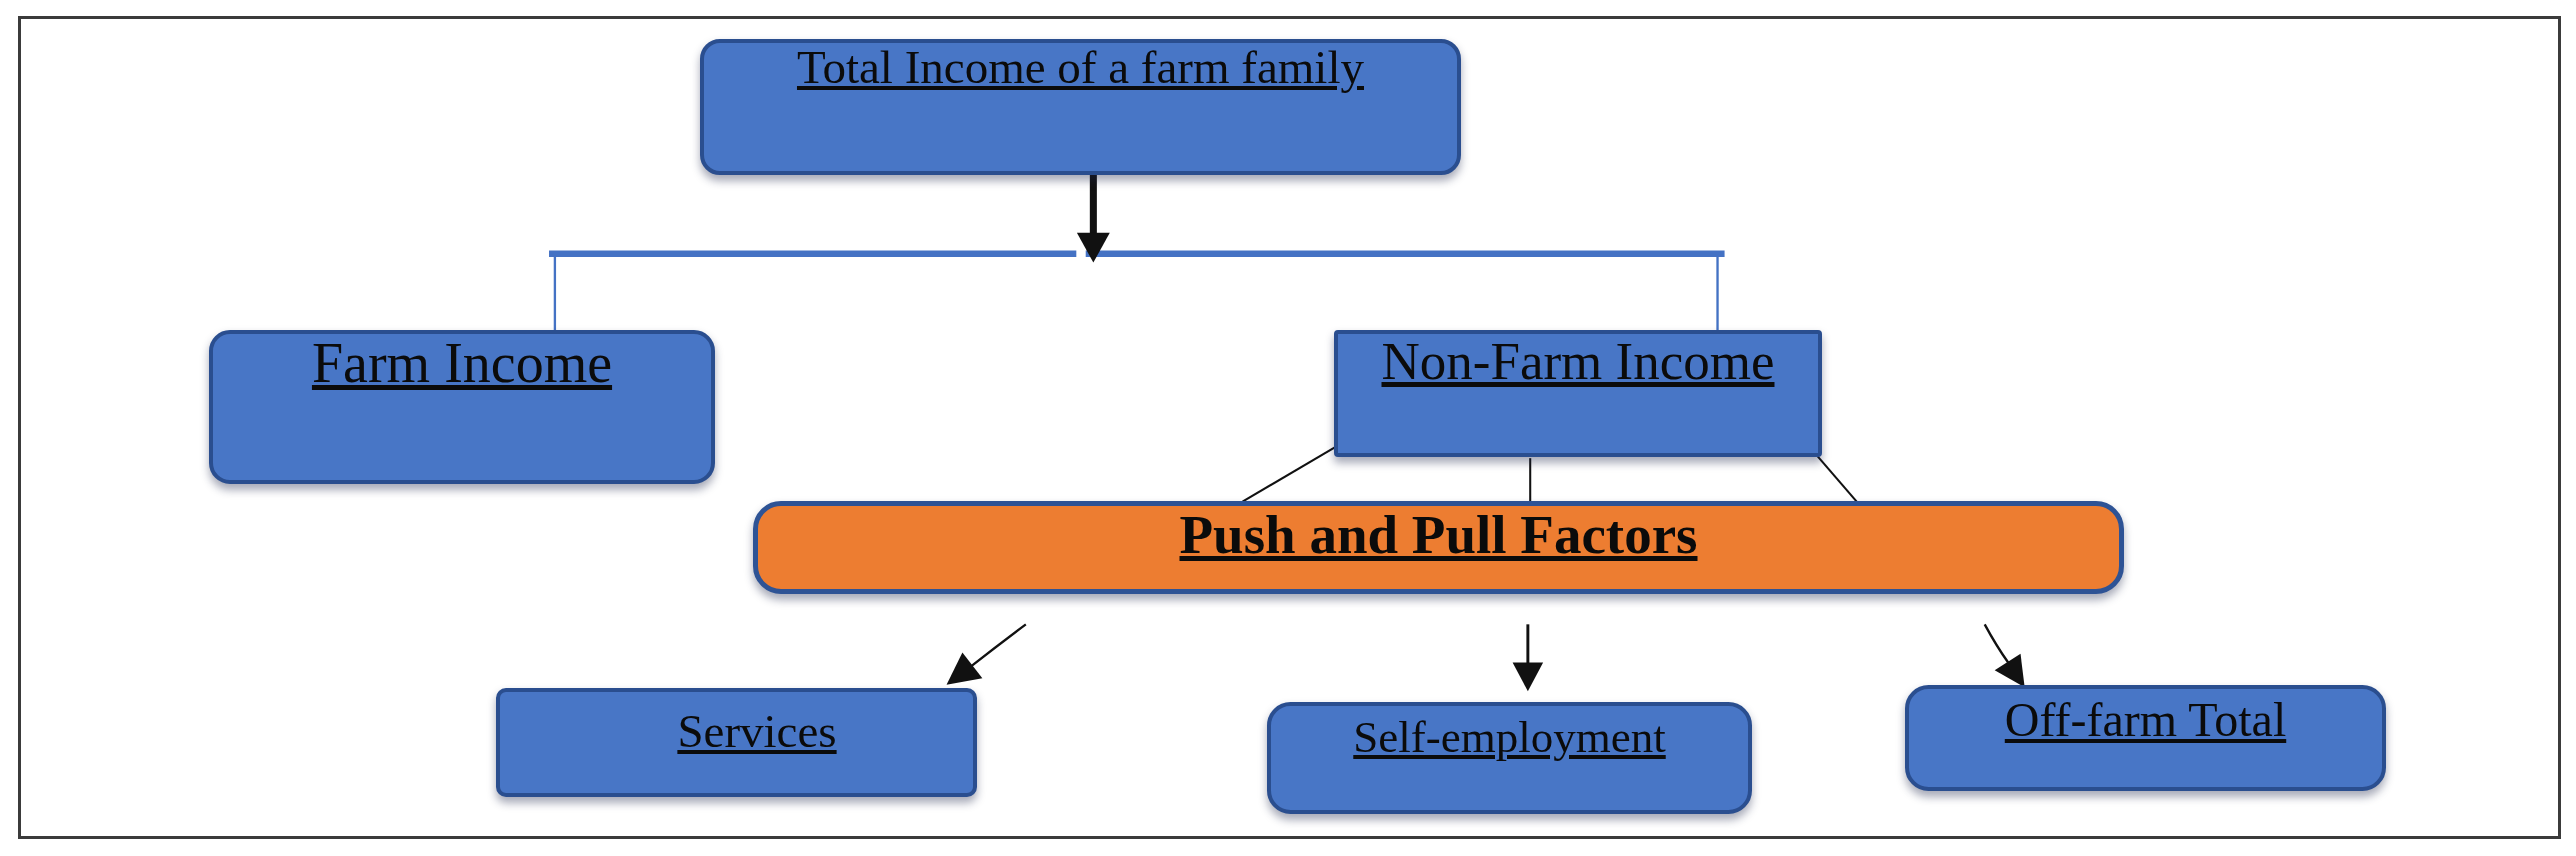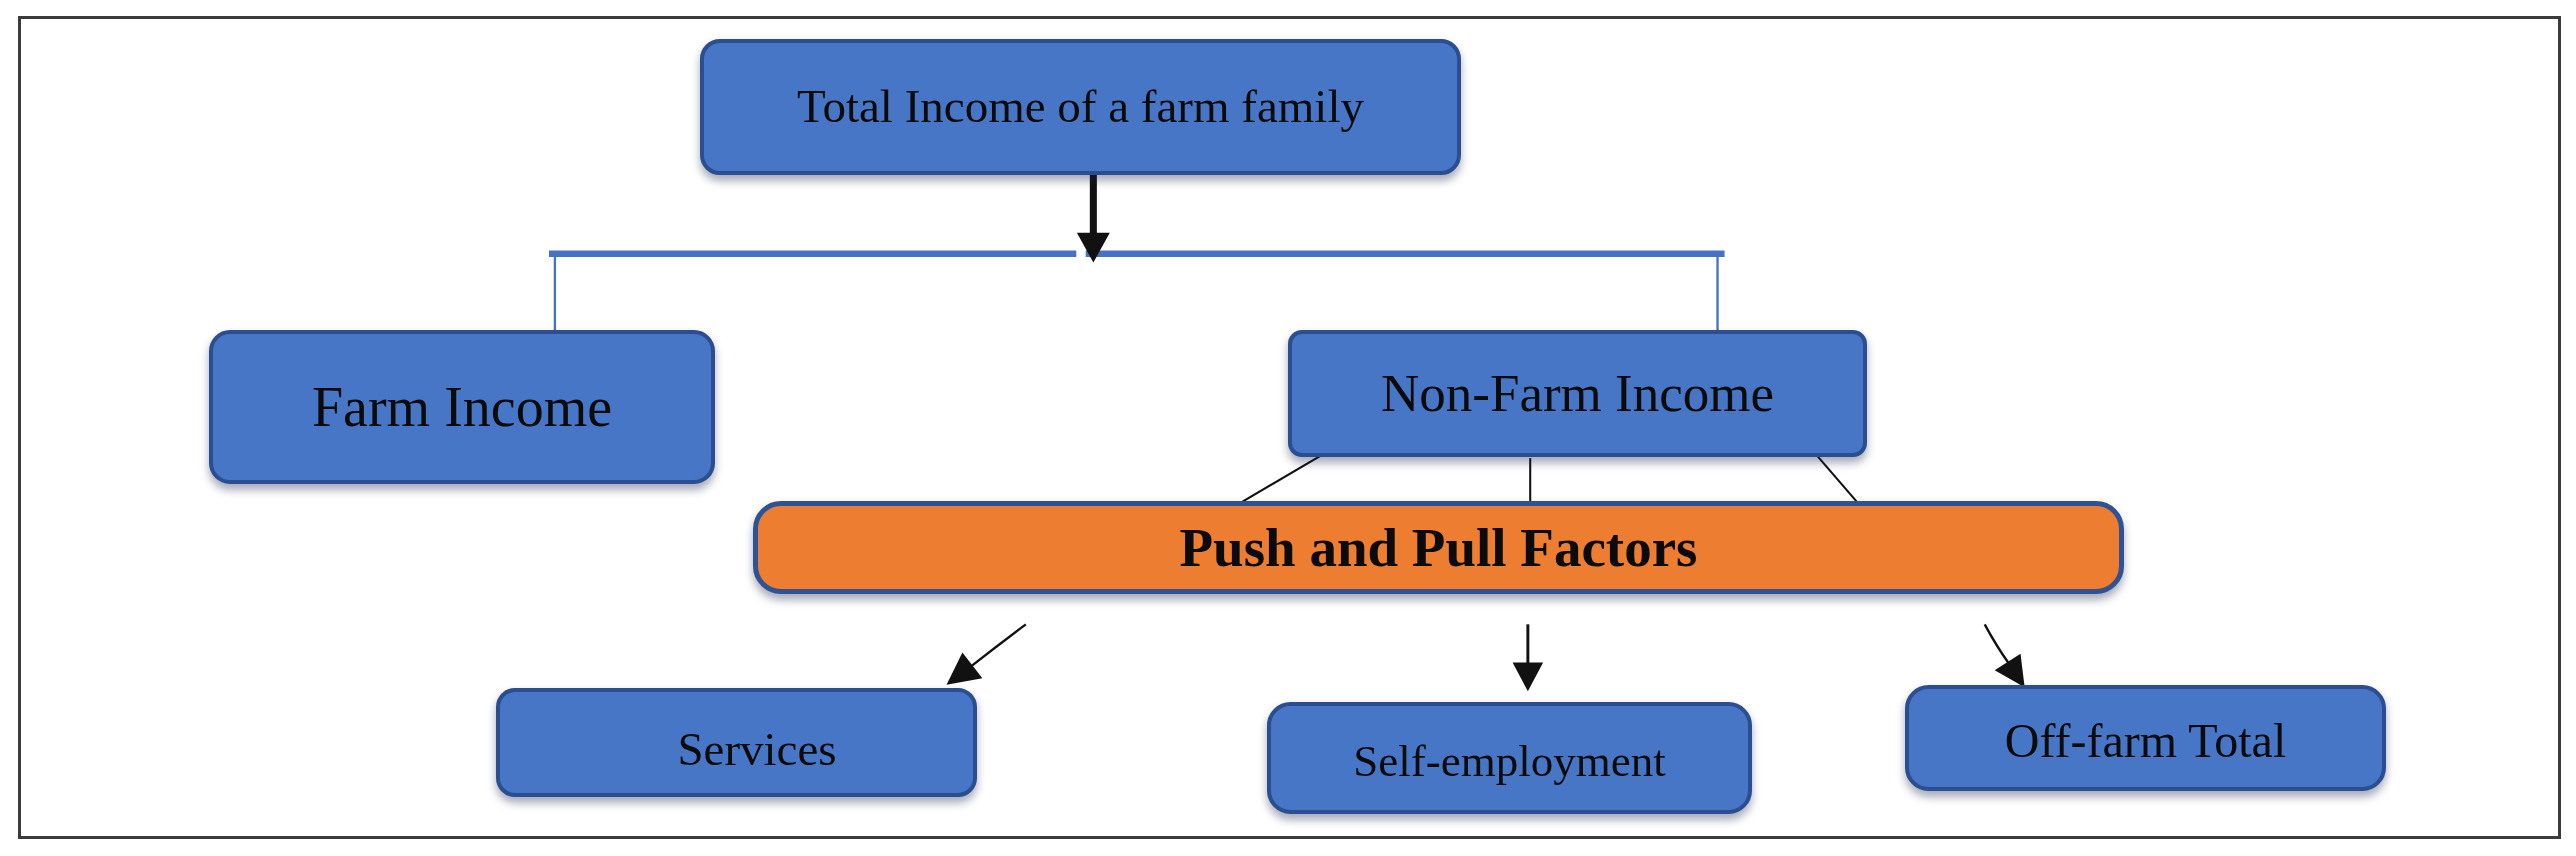--- a/index.html
+++ b/index.html
@@ -29,29 +29,30 @@
     width: 2576px; height: 857px;
   }
 
   .edge-blue   { stroke: var(--connector-blue, #4472C4); fill: none; }
   .edge-black  { stroke: var(--arrow-black, #111111); fill: none; }
   .head-black  { fill: var(--arrow-black, #111111); stroke: none; }
 
   .node {
     position: absolute;
     display: flex;
-    align-items: center;
+    align-items: flex-start;
     justify-content: center;
     box-sizing: border-box;
     text-align: center;
     color: var(--text, #0b0b0b);
     background: var(--node-fill, #4876C6);
     border: 4.1px solid var(--node-border, #2A4E8F);
     box-shadow: 0 5.9px 8.2px rgba(25, 35, 70, 0.38);
     line-height: 1.05;
+    text-decoration: underline;
   }
 
   .node--highlight {
     background: var(--highlight-fill, #ED7D31);
     border: 5.9px solid var(--highlight-border, #2E5395);
     font-weight: bold;
   }
 
   .node span { display: block; }
 </style>
@@ -88,29 +89,29 @@
   </svg>
 
   <div class="node" style="left:700px; top:39px; width:761px; height:136px; border-radius:20px; font-size:47px;">
     <span>Total Income of a farm family</span>
   </div>
 
   <div class="node" style="left:209px; top:330px; width:506px; height:154px; border-radius:21px; font-size:56px;">
     <span>Farm Income</span>
   </div>
 
-  <div class="node" style="left:1288px; top:330px; width:579px; height:127px; border-radius:14px; font-size:53px;">
+  <div class="node" style="left:1334px; top:330px; width:488px; height:127px; border-radius:4px; font-size:53px;">
     <span>Non-Farm Income</span>
   </div>
 
   <div class="node node--highlight" style="left:753px; top:501px; width:1371px; height:93px; border-radius:28px; font-size:55px;">
     <span>Push and Pull Factors</span>
   </div>
 
-  <div class="node" style="left:496px; top:688px; width:481px; height:109px; border-radius:19px; font-size:47px; padding-top:15.3px;padding-left:41px;">
+  <div class="node" style="left:496px; top:688px; width:481px; height:109px; border-radius:10px; font-size:47px; padding-top:15.3px;padding-left:41px;">
     <span>Services</span>
   </div>
 
   <div class="node" style="left:1267px; top:702px; width:485px; height:112px; border-radius:23.5px; font-size:45px; padding-top:8.2px;">
     <span>Self-employment</span>
   </div>
 
   <div class="node" style="left:1905px; top:685px; width:481px; height:106px; border-radius:23.5px; font-size:48px; padding-top:5.9px;">
     <span>Off-farm Total</span>
   </div>

